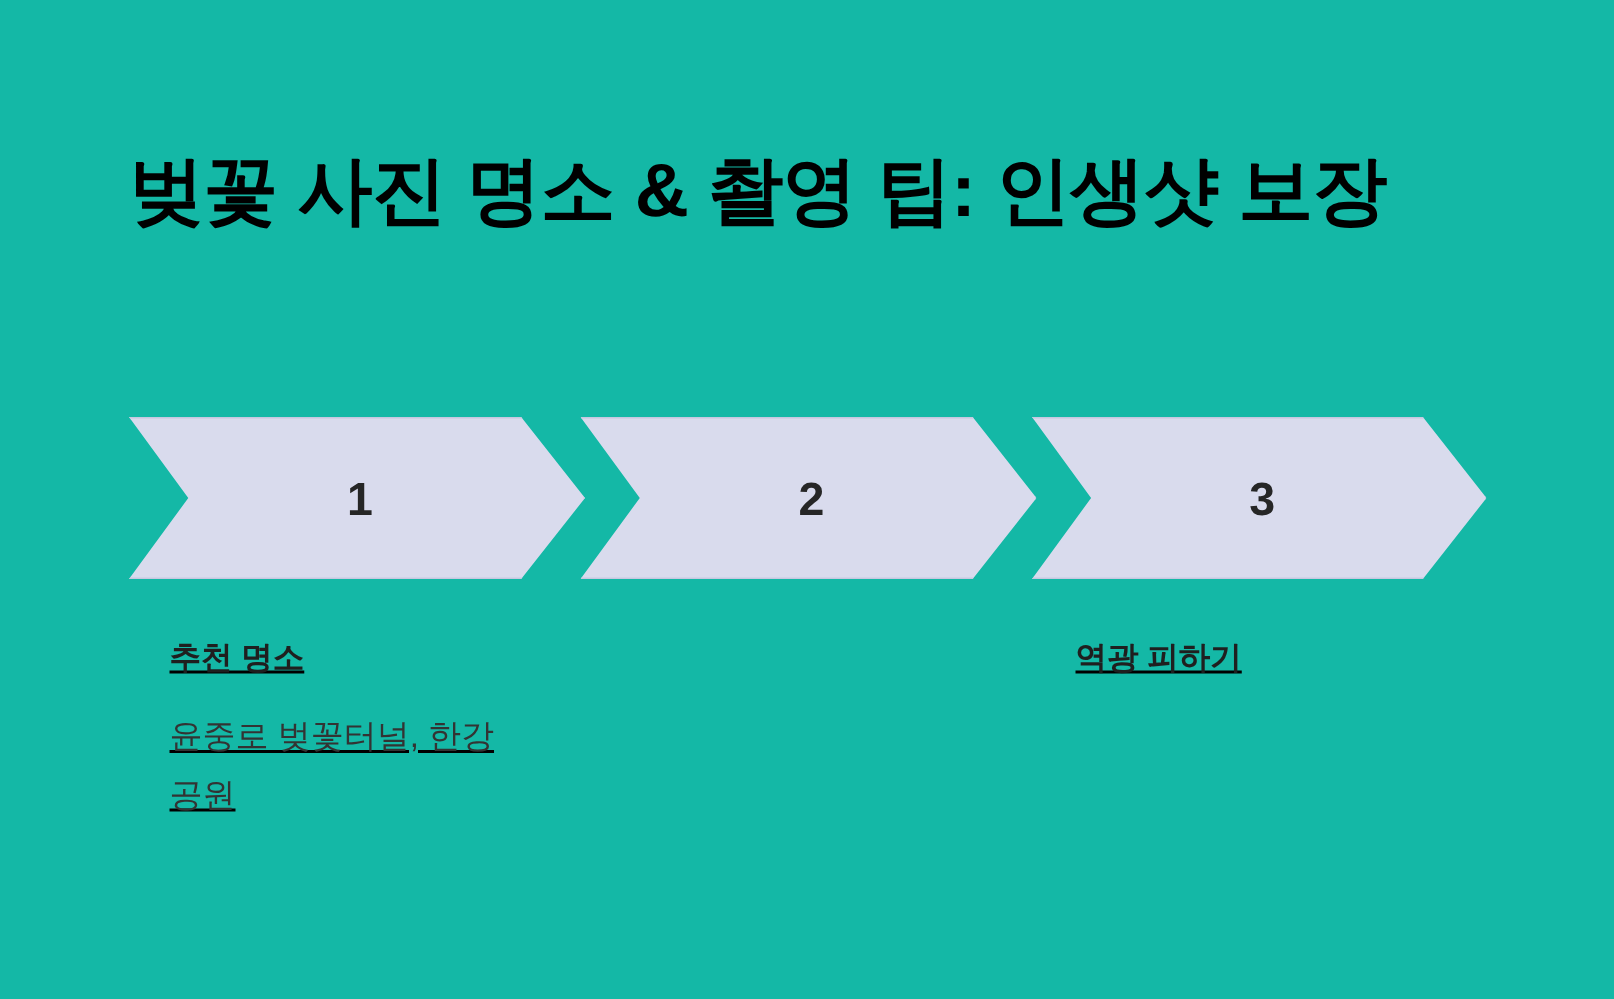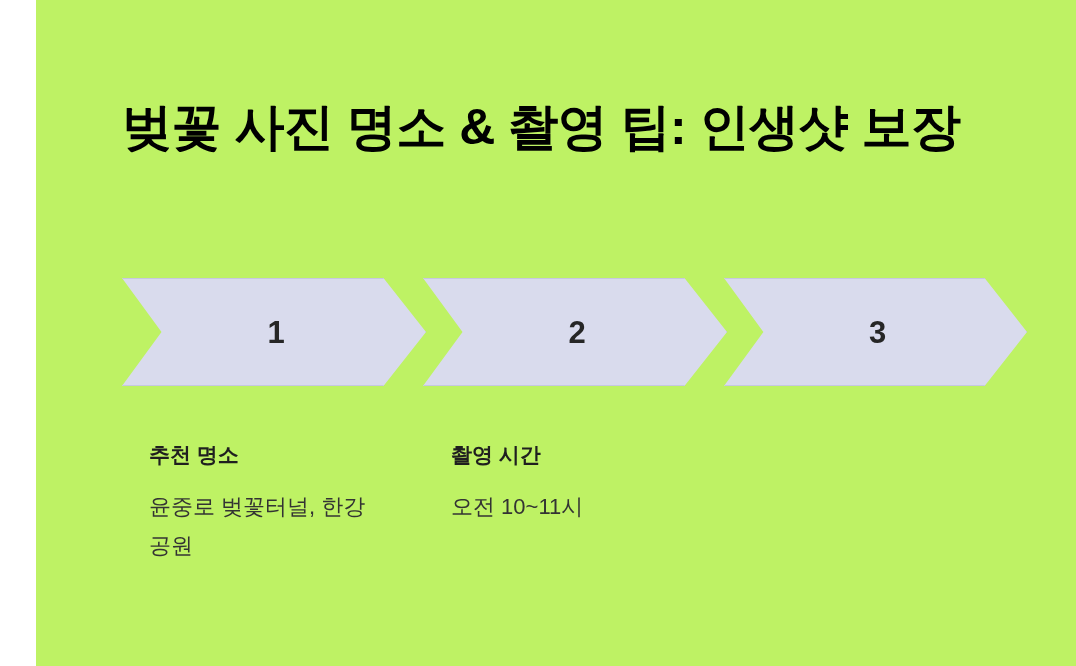--- a/index.html
+++ b/index.html
@@ -12,22 +12,21 @@
     height: 666px;
     background: #ffffff;
     font-family: "Liberation Sans", "DejaVu Sans", sans-serif;
     overflow: hidden;
     position: relative;
   }
 
   .slide {
     position: absolute;
     inset: 0;
-    background: #bef264;
-    margin-left: 36px;
+    background: #14b8a6;
   }
 
   
   .title {
     position: absolute;
     left: 86px;
     top: 58px;
     width: 918px;
     font-size: 50px;
     line-height: 1.42;
@@ -90,22 +89,23 @@
   .steps-text {
     position: absolute;
     left: 86px;
     top: 425px;
     width: 918px;
     height: 170px;
   }
 
   .step-col {
     position: absolute;
-    top: 16px;
+    top: 0;
     width: 250px;
+    text-decoration: underline;
   }
   .step-col-1 { left: 27px; }
   .step-col-2 { left: 329px; }
   .step-col-3 { left: 631px; }
 
   .step-title {
     font-size: 21px;
     font-weight: 700;
     color: #1f1f1f;
     line-height: 1.3;
@@ -146,23 +146,20 @@
 
   </div>
 
   <div class="steps-text">
 
     <div class="step-col step-col-1">
       <p class="step-title">추천 명소</p>
       <p class="step-desc">윤중로 벚꽃터널, 한강 공원</p>
     </div>
 
-    <div class="step-col step-col-2">
-      <p class="step-title">촬영 시간</p>
-      <p class="step-desc">오전 10~11시</p>
-    </div>
 
     <div class="step-col step-col-3">
+      <p class="step-title">역광 피하기</p>
     </div>
 
   </div>
 
 </div>
 
 </body></html>

